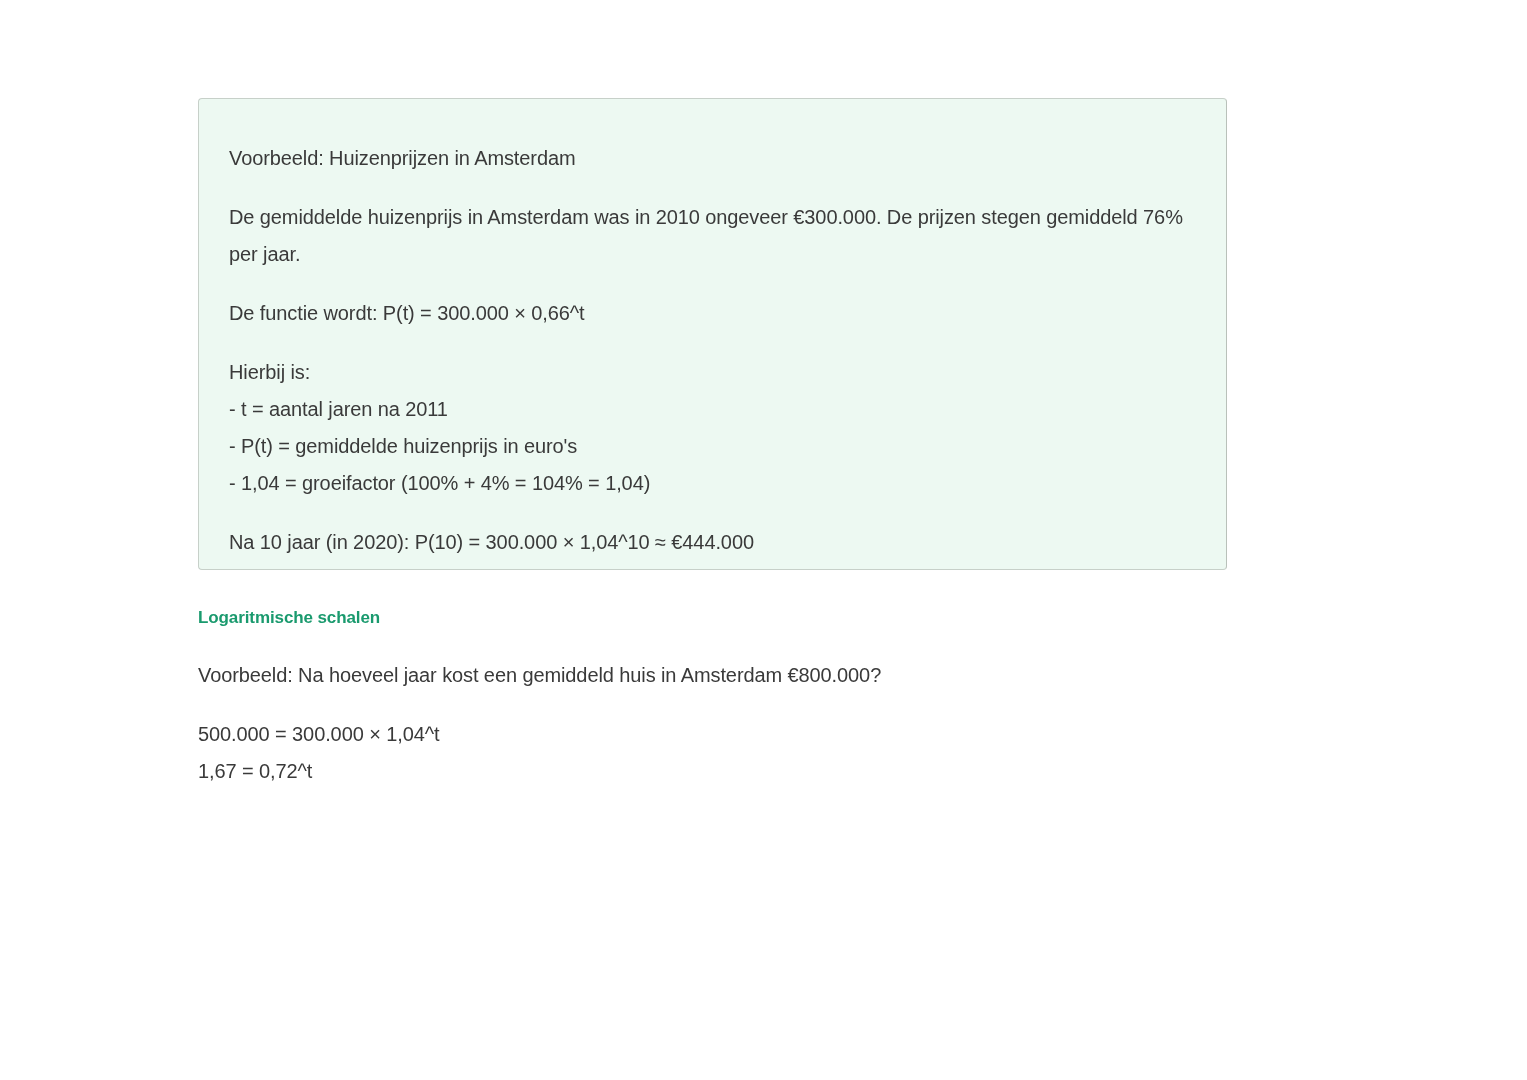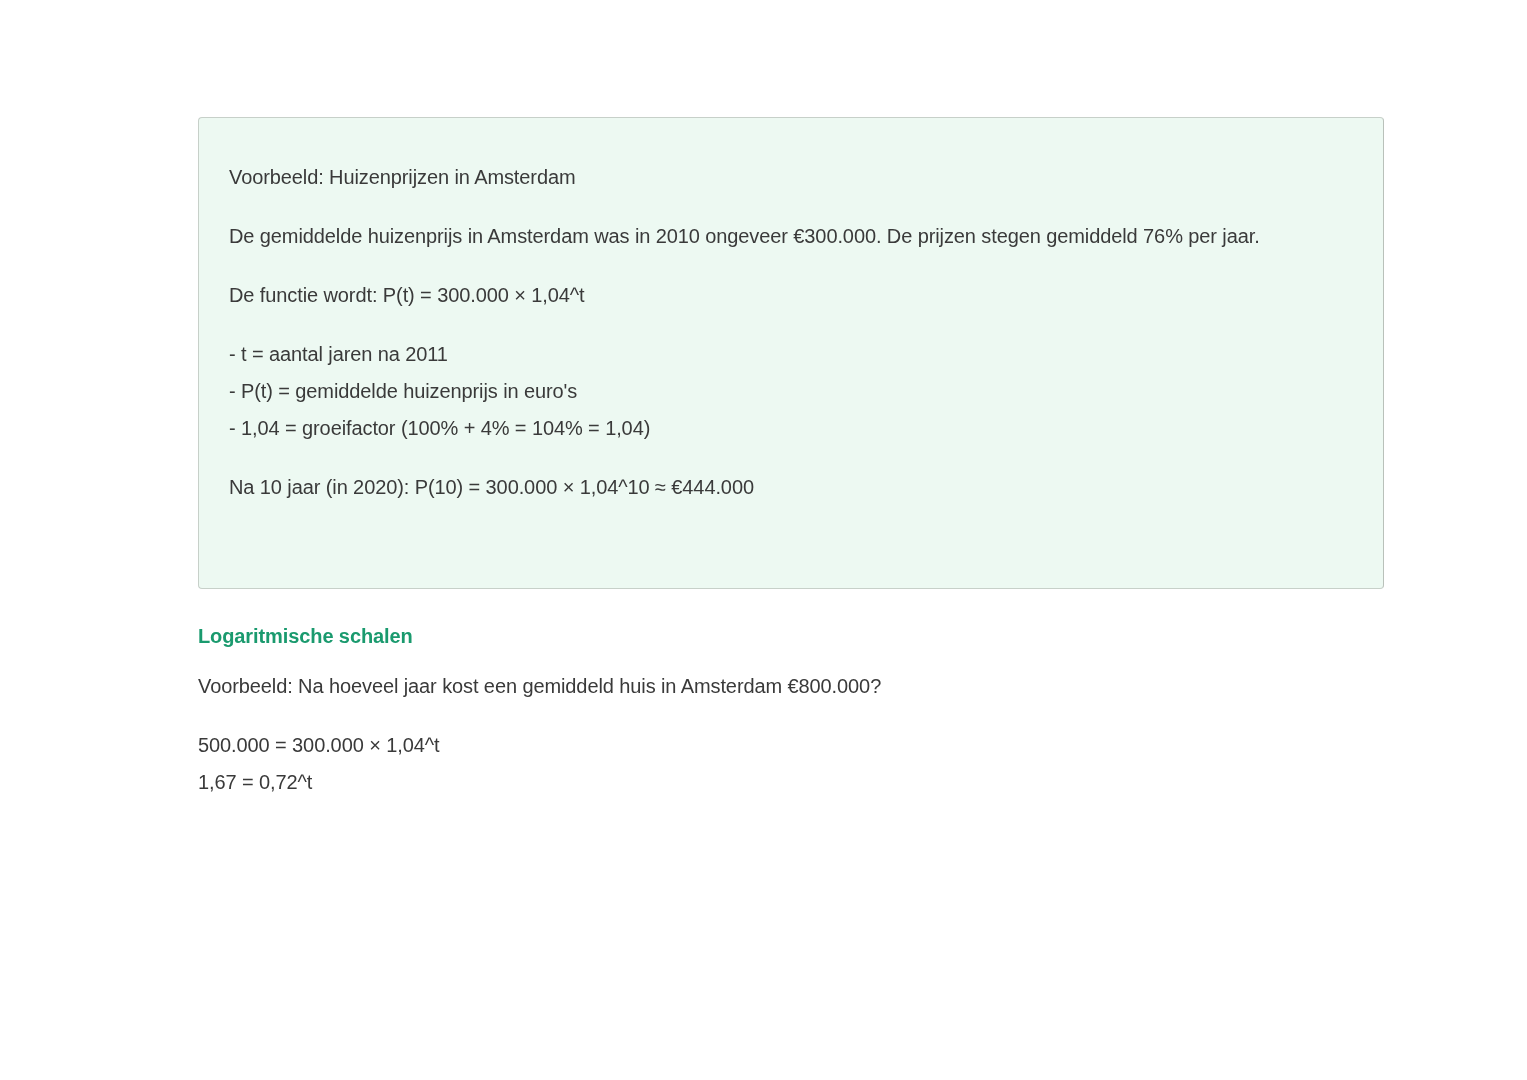--- a/index.html
+++ b/index.html
@@ -19,60 +19,60 @@
     letter-spacing: -0.1px;
   }
   .page {
     position: absolute;
     left: 198px;
     top: 98px;
     width: 1186px;
   }
   .example-box {
     box-sizing: border-box;
-    width: 1186px;
+    width: 1029px;
     height: 472px;
     background: #edf9f2;
     border: 1px solid #c7d0c9;
     border-right-color: #b9c1ba;
     border-radius: 4px;
     padding: 41px 30px 0 30px;
     overflow: hidden;
-    margin-top: 19px;
   }
   .example-box p,
   .section p {
     margin: 0 0 22px 0;
   }
   .line {
     display: block;
   }
   .section {
     margin-top: 29px;
   }
   .section-heading {
     font-weight: bold;
-    font-size: 20px;
+    font-size: 17px;
     line-height: 37px;
-    margin: 0 0 13px 0;
+    margin: 0 0 21px 0;
   }
 </style>
 </head>
 <body>
 
 <div class="page">
 
   <div class="example-box">
     <p>Voorbeeld: Huizenprijzen in Amsterdam</p>
 
     <p>De gemiddelde huizenprijs in Amsterdam was in 2010 ongeveer €300.000. De prijzen stegen gemiddeld 76% per jaar.</p>
 
-    <p>De functie wordt: P(t) = 300.000 × 1,04^t</p>
+    <p>De functie wordt: P(t) = 300.000 × 0,66^t</p>
 
     <p>
+      <span class="line">Hierbij is:</span>
       <span class="line">- t = aantal jaren na 2011</span>
       <span class="line">- P(t) = gemiddelde huizenprijs in euro's</span>
       <span class="line">- 1,04 = groeifactor (100% + 4% = 104% = 1,04)</span>
     </p>
 
     <p>Na 10 jaar (in 2020): P(10) = 300.000 × 1,04^10 ≈ €444.000</p>
   </div>
 
   <div class="section">
     <h3 class="section-heading" id="log-heading" style="color: rgb(26, 154, 110);">Logaritmische schalen</h3>

